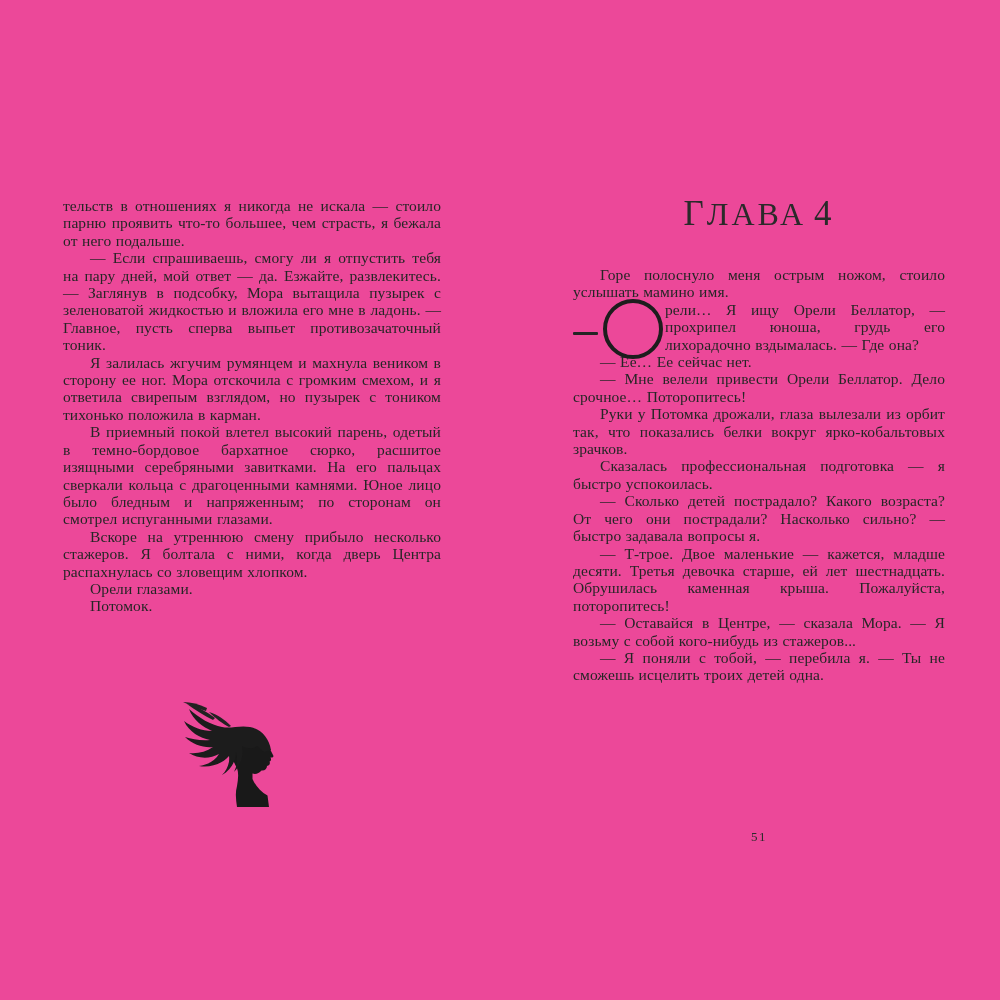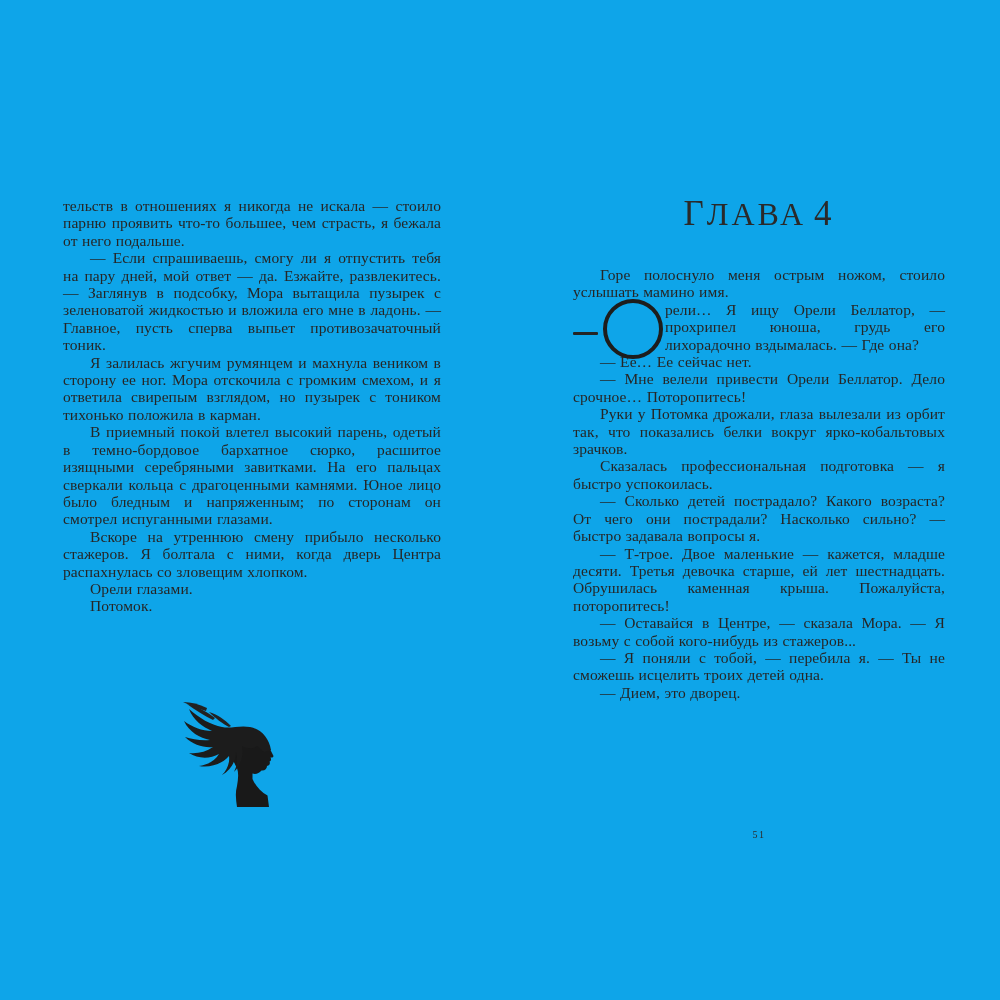--- a/index.html
+++ b/index.html
@@ -11,21 +11,21 @@
     width: 1000px;
     height: 1000px;
     font-family: "Liberation Serif", serif;
     color: #262626;
     overflow: hidden;
   }
   .spread {
     position: relative;
     width: 1000px;
     height: 1000px;
-    background: #0ea5e9;
+    background: #ec4899;
   }
   .text-col {
     position: absolute;
   }
   .left-col {
     left: 63px;
     top: 197px;
     width: 378px;
   }
   .right-col {
@@ -98,21 +98,21 @@
     top: 696px;
     width: 115px;
     height: 112px;
   }
   .page-number {
     position: absolute;
     left: 573px;
     top: 829px;
     width: 372px;
     text-align: center;
-    font-size: 10px;
+    font-size: 13px;
     letter-spacing: 1.5px;
     color: #2c2c2c;
   }
 </style>
 </head>
 <body>
 
 <div class="spread">
 
   <div>
@@ -185,19 +185,18 @@
             <span class="drop-o"></span>
           </span><span>рели… Я ищу Орели Беллатор, — прохрипел юноша, грудь его лихорадочно вздымалась. — Где она?</span></p>
       <p class="para">— Ее… Ее сейчас нет.</p>
       <p class="para">— Мне велели привести Орели Беллатор. Дело срочное… Поторопитесь!</p>
       <p class="para">Руки у Потомка дрожали, глаза вылезали из орбит так, что показались белки вокруг ярко-кобальтовых зрачков.</p>
       <p class="para">Сказалась профессиональная подготовка — я быстро успокоилась.</p>
       <p class="para">— Сколько детей пострадало? Какого возраста? От чего они пострадали? Насколько сильно? — быстро задавала вопросы я.</p>
       <p class="para">— Т-трое. Двое маленькие — кажется, младше десяти. Третья девочка старше, ей лет шестнадцать. Обрушилась каменная крыша. Пожалуйста, поторопитесь!</p>
       <p class="para">— Оставайся в Центре, — сказала Мора. — Я возьму с собой кого-нибудь из стажеров...</p>
       <p class="para">— Я поняли с тобой, — перебила я. — Ты не сможешь исцелить троих детей одна.</p>
-      <p class="para">— Дием, это дворец.</p>
     </div>
 
     <div class="page-number">51</div>
   </div>
 
 </div>
 
 </body></html>

